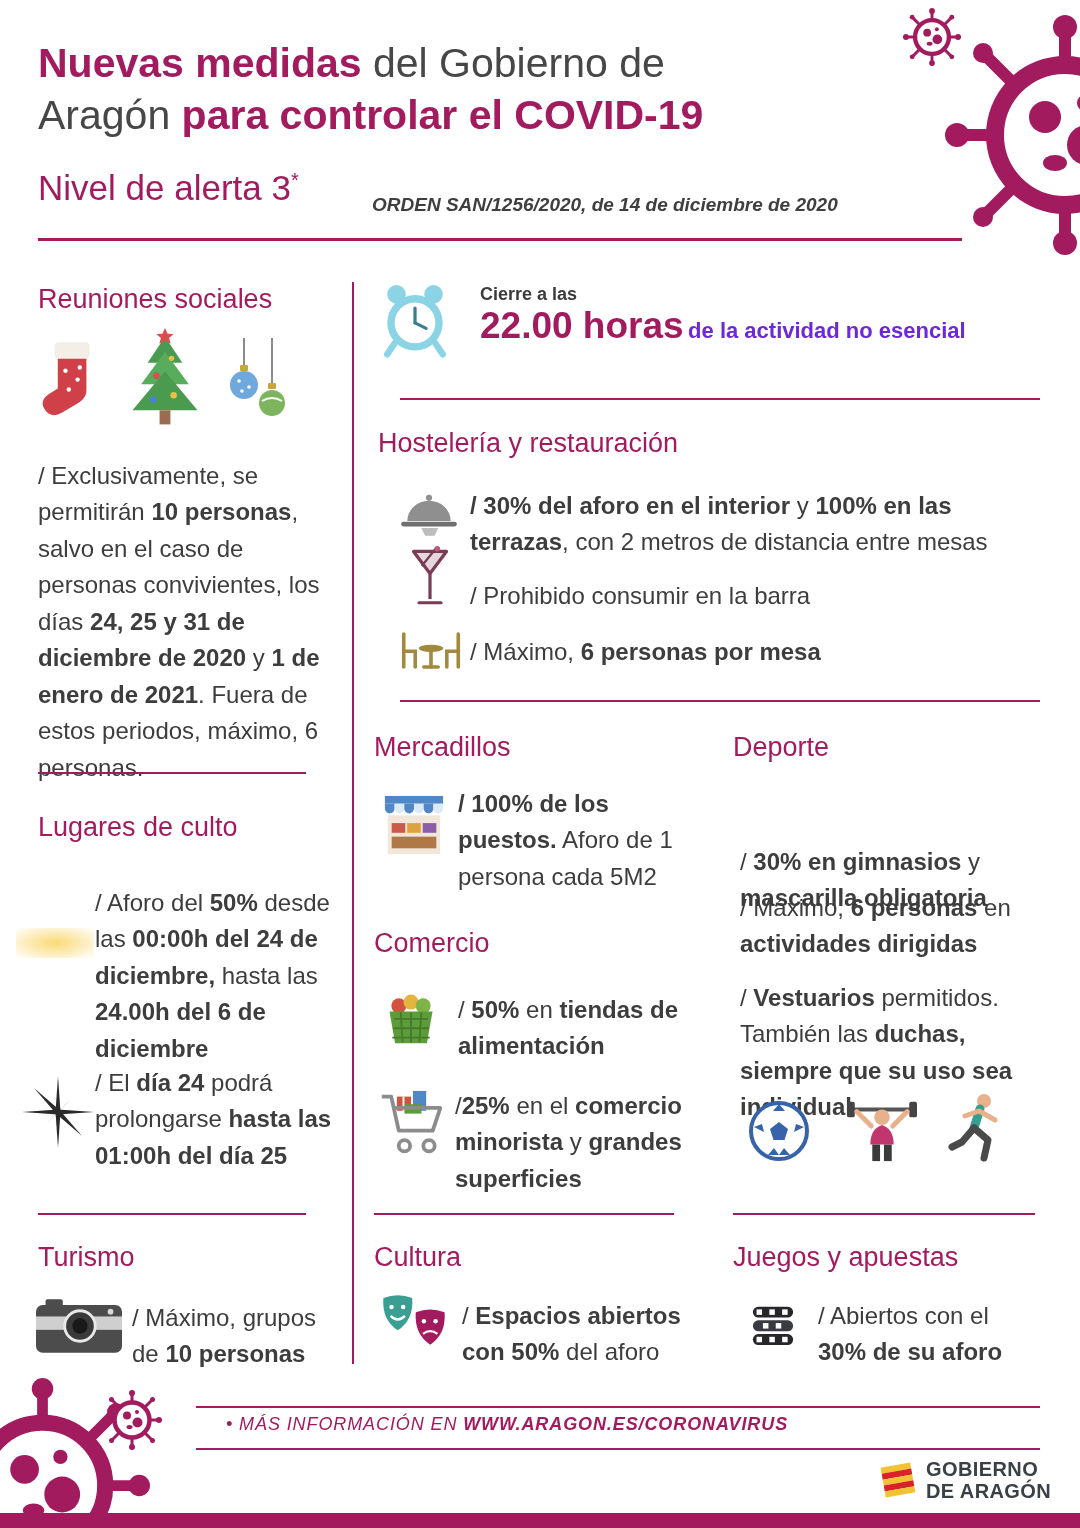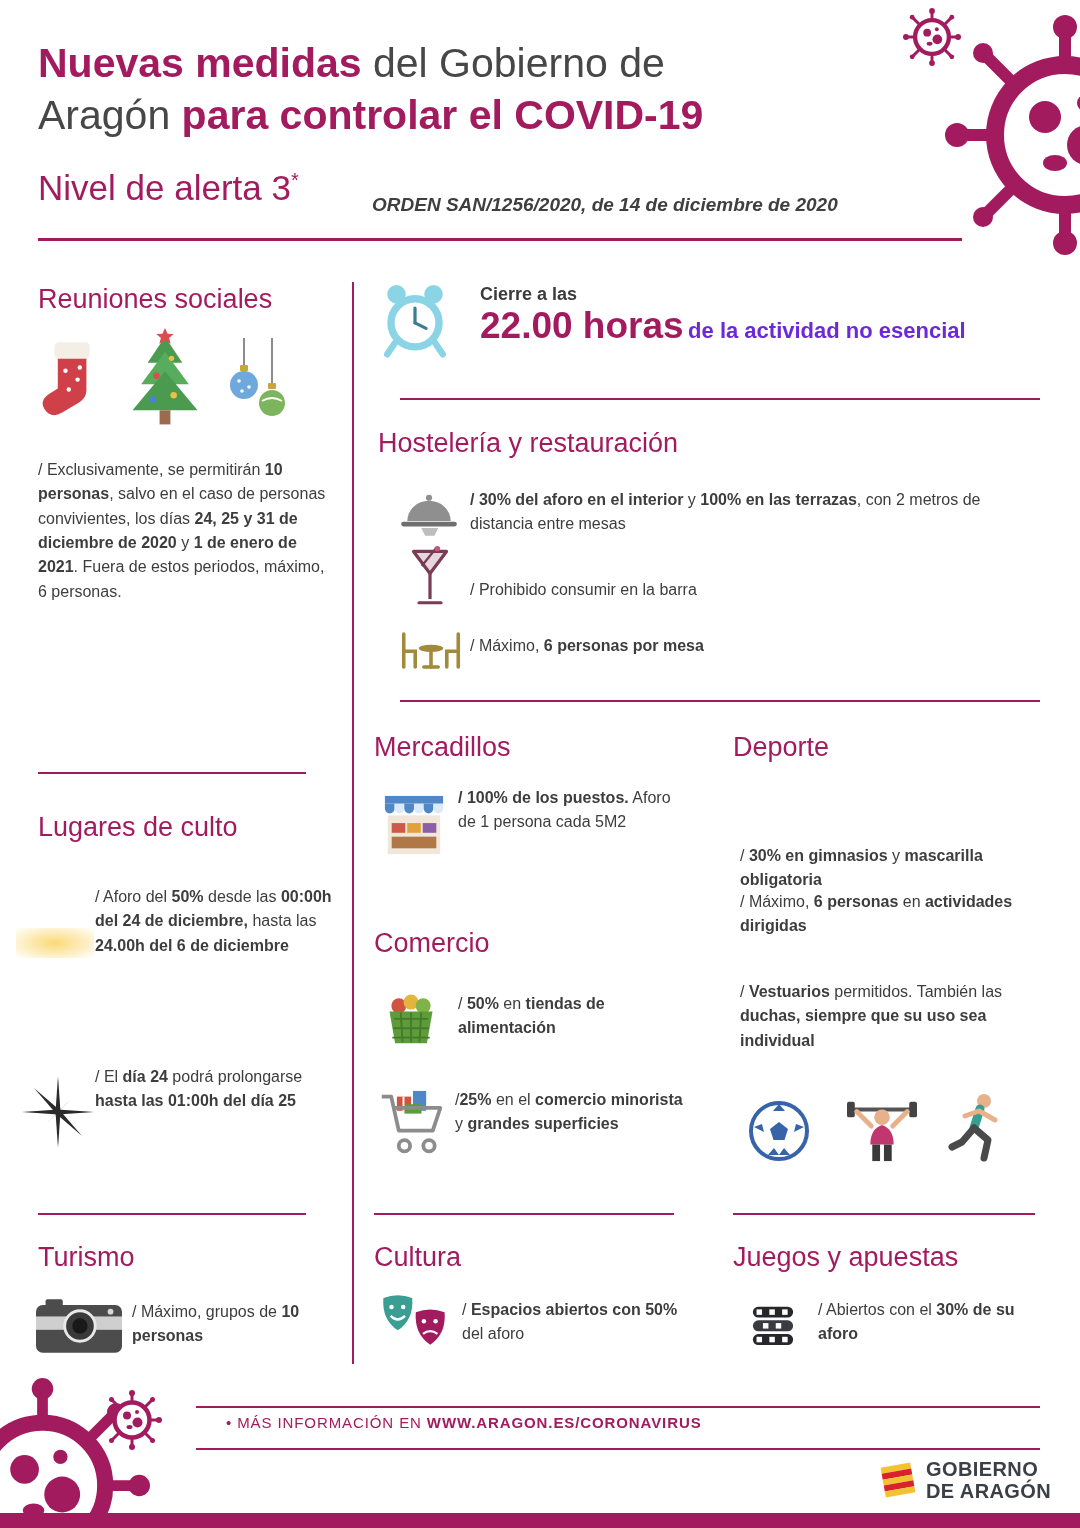--- a/index.html
+++ b/index.html
@@ -13,35 +13,35 @@
   .hr { background:var(--accent); height:2px; }
   .vr { background:var(--accent); width:2px; }
 
   .title { font-size:41px; line-height:1.26; color:#474747; font-weight:400; }
   .title .seg-ab { color:var(--accent); font-weight:700; }
   .alert { font-size:35px; color:var(--accent); font-weight:400; }
   .alert sup { font-size:20px; }
   .order { font-size:19px; font-style:italic; font-weight:700; color:#3f3f3f; }
 
   .h2 { font-size:27px; font-weight:400; color:var(--accent); }
-  .txt { font-size:16px; line-height:1.52; color:var(--text); }
+  .txt { font-size:24px; line-height:1.52; color:var(--text); }
   .seg-r { font-weight:400; }
   .seg-b { font-weight:700; }
   .seg-ab { font-weight:700; color:var(--accent); }
 
   .banner-l1 { font-size:18px; font-weight:700; color:#3b3b3b; }
   .banner-time { font-size:37px; font-weight:700; color:var(--accent); }
   .banner-rest { font-size:22px; font-weight:700; color:#6d28d9; }
 
   .xmas-row { display:flex; gap:18px; align-items:flex-end; }
 
   .glow { width:78px; height:30px;
     background:radial-gradient(ellipse at center, rgba(250,215,110,0.95), rgba(250,215,110,0)); }
 
-  .info-text { font-size:15px; letter-spacing:0.9px; color:var(--accent); }
+  .info-text { font-size:18px; letter-spacing:0.9px; color:var(--accent);font-style:italic; }
   .info-text .url { font-weight:700; }
   .logo { display:flex; align-items:center; gap:10px; }
   .logo-text { font-size:20px; font-weight:700; color:#3a4045; line-height:1.1; letter-spacing:0.4px; }
   .bottom-bar { background:var(--accent); }
 </style>
 </head>
 <body>
 
 <svg width="0" height="0" style="position:absolute">
   <defs>

